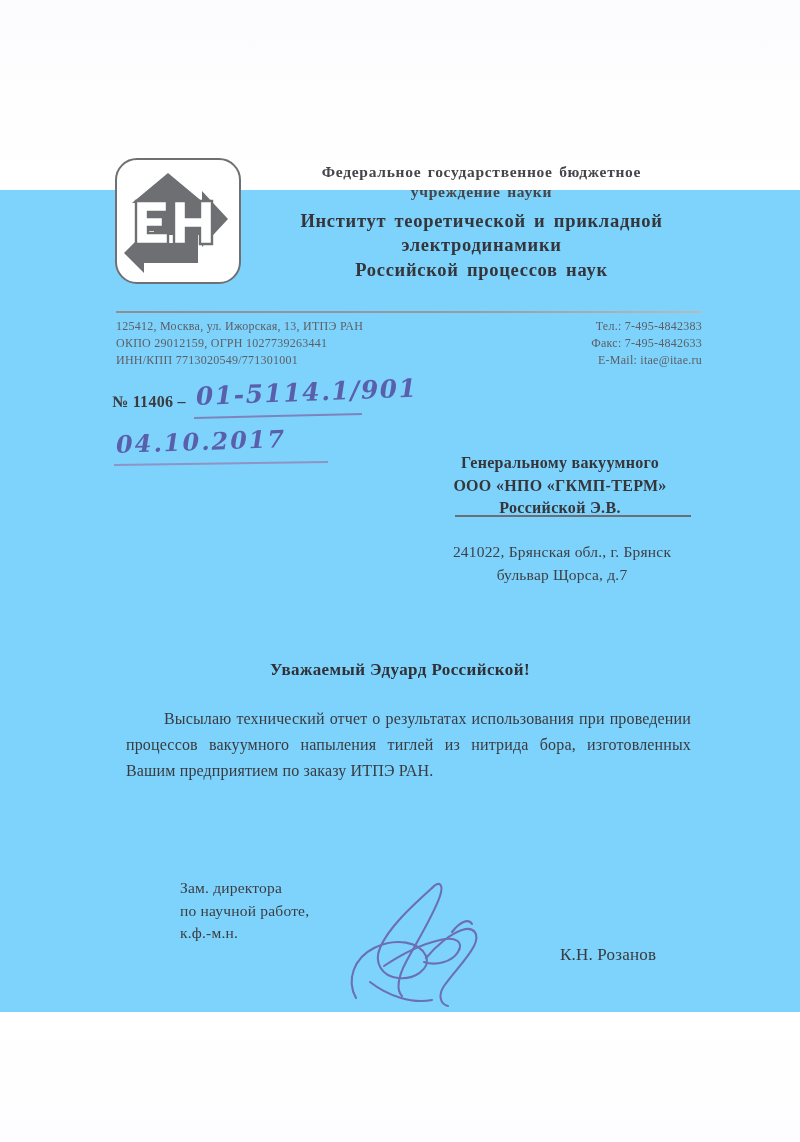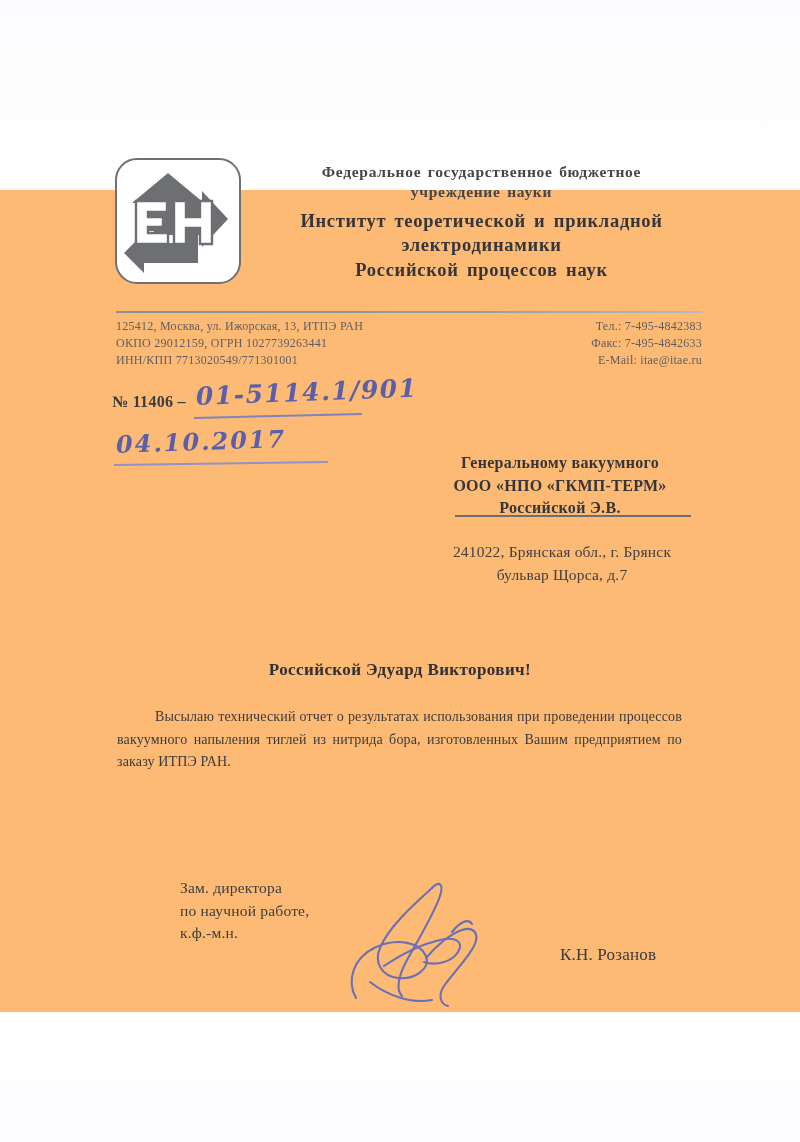--- a/index.html
+++ b/index.html
@@ -6,21 +6,21 @@
   html, body {
     margin: 0;
     padding: 0;
     background: #ffffff;
   }
   #page {
     position: relative;
     width: 800px;
     height: 1142px;
     margin: 0 auto;
-    background: #fdba74;
+    background: #7dd3fc;
     overflow: hidden;
     font-family: "Liberation Serif", "DejaVu Serif", serif;
     color: #3a3a3c;
   }
   
   #page::before {
     content: "";
     position: absolute;
     left: 0; top: 0; right: 0; height: 190px;
     background: linear-gradient(180deg, #fcfcfe 0%, #ffffff 100%);
@@ -214,24 +214,24 @@
     top: 660px;
     width: 560px;
     text-align: center;
     font-size: 17px;
     font-weight: bold;
     color: #303035;
     letter-spacing: 0.4px;
   }
   .body-text {
     position: absolute;
-    left: 117px;
+    left: 126px;
     top: 706px;
     width: 565px;
-    font-size: 14px;
+    font-size: 16px;
     line-height: 1.62;
     color: #3a3a3f;
     text-align: justify;
     text-indent: 38px;
     letter-spacing: 0.15px;
   }
 
   
   .sig-title {
     position: absolute;
@@ -321,21 +321,21 @@
     <span class="a-line">ООО «НПО «ГКМП-ТЕРМ»</span>
     <span class="a-line">Российской Э.В.</span>
   </div>
   <div class="addressee-underline"></div>
 
   <div class="addr-city">
     <span>241022, Брянская обл., г. Брянск</span>
     <span>бульвар Щорса, д.7</span>
   </div>
 
-  <div class="salutation">Российской Эдуард Викторович!</div>
+  <div class="salutation">Уважаемый Эдуард Российской!</div>
 
   <div class="body-text">Высылаю технический отчет о результатах использования при проведении процессов вакуумного напыления тиглей из нитрида бора, изготовленных Вашим предприятием по заказу ИТПЭ РАН.</div>
 
   <div class="sig-title">
     <span>Зам. директора</span>
     <span>по научной работе,</span>
     <span>к.ф.-м.н.</span>
   </div>
 
   <svg class="signature-mark" viewBox="0 0 180 160" aria-hidden="true">

